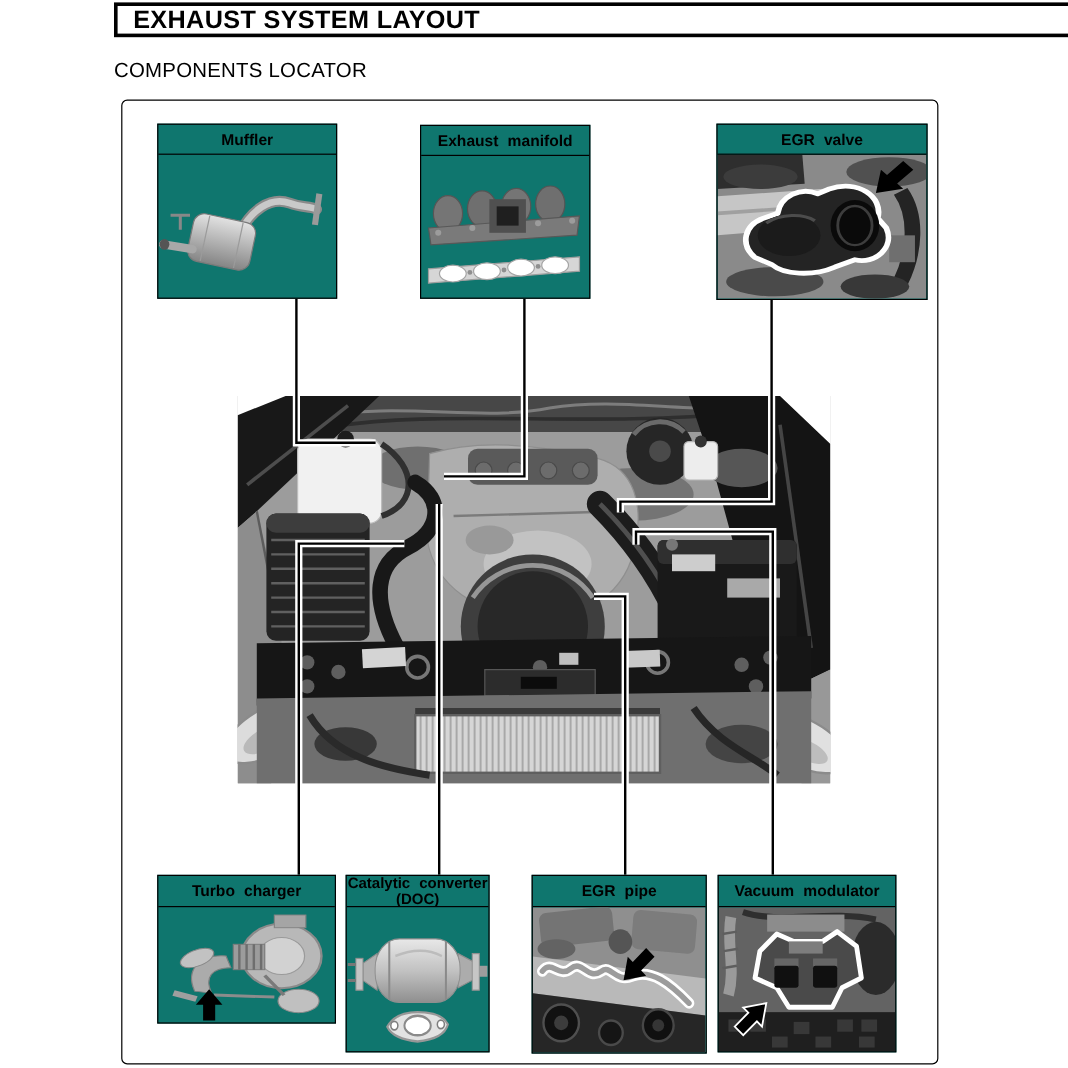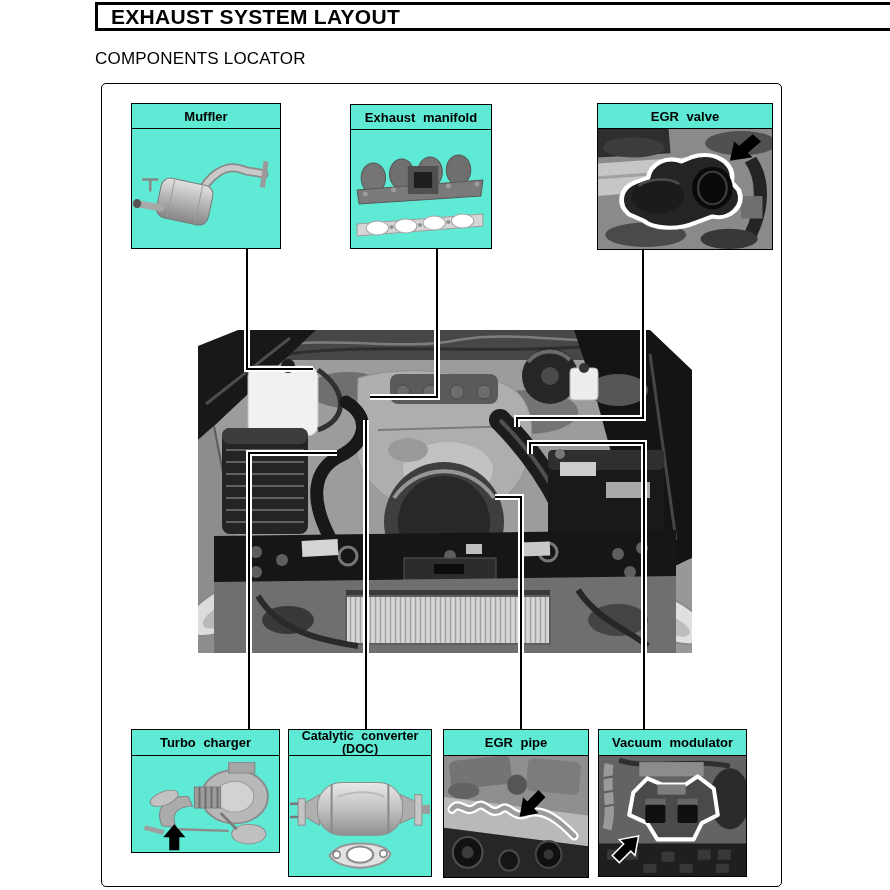--- a/index.html
+++ b/index.html
@@ -20,21 +20,21 @@
   }
   .locator-frame{
     position:absolute;left:101px;top:83px;width:681px;height:804px;
     border:1.5px solid #000;border-radius:5px;box-sizing:border-box;background:#fff;z-index:0;
   }
   .engine-photo{position:absolute;left:198px;top:330px;width:494px;height:323px;z-index:1;}
   .connector-overlay{position:absolute;left:0;top:0;width:890px;height:890px;z-index:5;pointer-events:none;}
   .connector-overlay .casing{fill:none;stroke:#fff;stroke-width:6;}
   .connector-overlay .core{fill:none;stroke:#000;stroke-width:2;}
   .comp-box{
-    position:absolute;background:#5eead4;border:1.5px solid #000;box-sizing:border-box;
+    position:absolute;background:#0f766e;border:1.5px solid #000;box-sizing:border-box;
     display:flex;flex-direction:column;z-index:10;
   }
   .comp-title{
     flex:0 0 auto;border-bottom:1.5px solid #000;display:flex;flex-direction:column;
     align-items:center;justify-content:center;font-weight:bold;font-size:13px;
     word-spacing:4px;color:#000;text-align:center;
   }
   .row-top .comp-title{height:24px;}
   .row-bottom .comp-title{height:25px;}
   .comp-title.two-line{font-size:12.5px;line-height:1.02;}
@@ -256,21 +256,21 @@
         <ellipse cx="32" cy="52" rx="15" ry="8" fill="#c2c2c2" stroke="#888888" transform="rotate(-28 32 52)"></ellipse>
         <rect x="12" y="88" width="20" height="6" fill="#9f9f9f" transform="rotate(18 22 91)"></rect>
         <ellipse cx="116" cy="96" rx="17" ry="12" fill="#c0c0c0" stroke="#8a8a8a"></ellipse>
         <line x1="104" y1="90" x2="88" y2="70" stroke="#7a7a7a" stroke-width="3"></line>
         <line x1="46" y1="90" x2="96" y2="92" stroke="#8c8c8c" stroke-width="3"></line>
         <polygon points="-16,-5 0,-5 0,-11 16,0 0,11 0,5 -16,5" fill="#000000" transform="translate(42,100) rotate(-90)"></polygon>
       </svg>
     </div>
   </div>
 
-  <div class="comp-box row-bottom" style="left:288px;top:729px;width:144px;height:148px">
+  <div class="comp-box row-bottom" style="left:288px;top:729px;width:120px;height:148px">
     <div class="comp-title two-line">
       <span>Catalytic converter</span>
       <span>(DOC)</span>
     </div>
     <div class="comp-img">
       <svg viewBox="0 0 140 118" preserveAspectRatio="none">
         <defs>
           <linearGradient id="catg" x1="0" y1="0" x2="0" y2="1">
             <stop offset="0" stop-color="#e8e8e8"></stop>
               <stop offset="0.5" stop-color="#c2c2c2"></stop>

